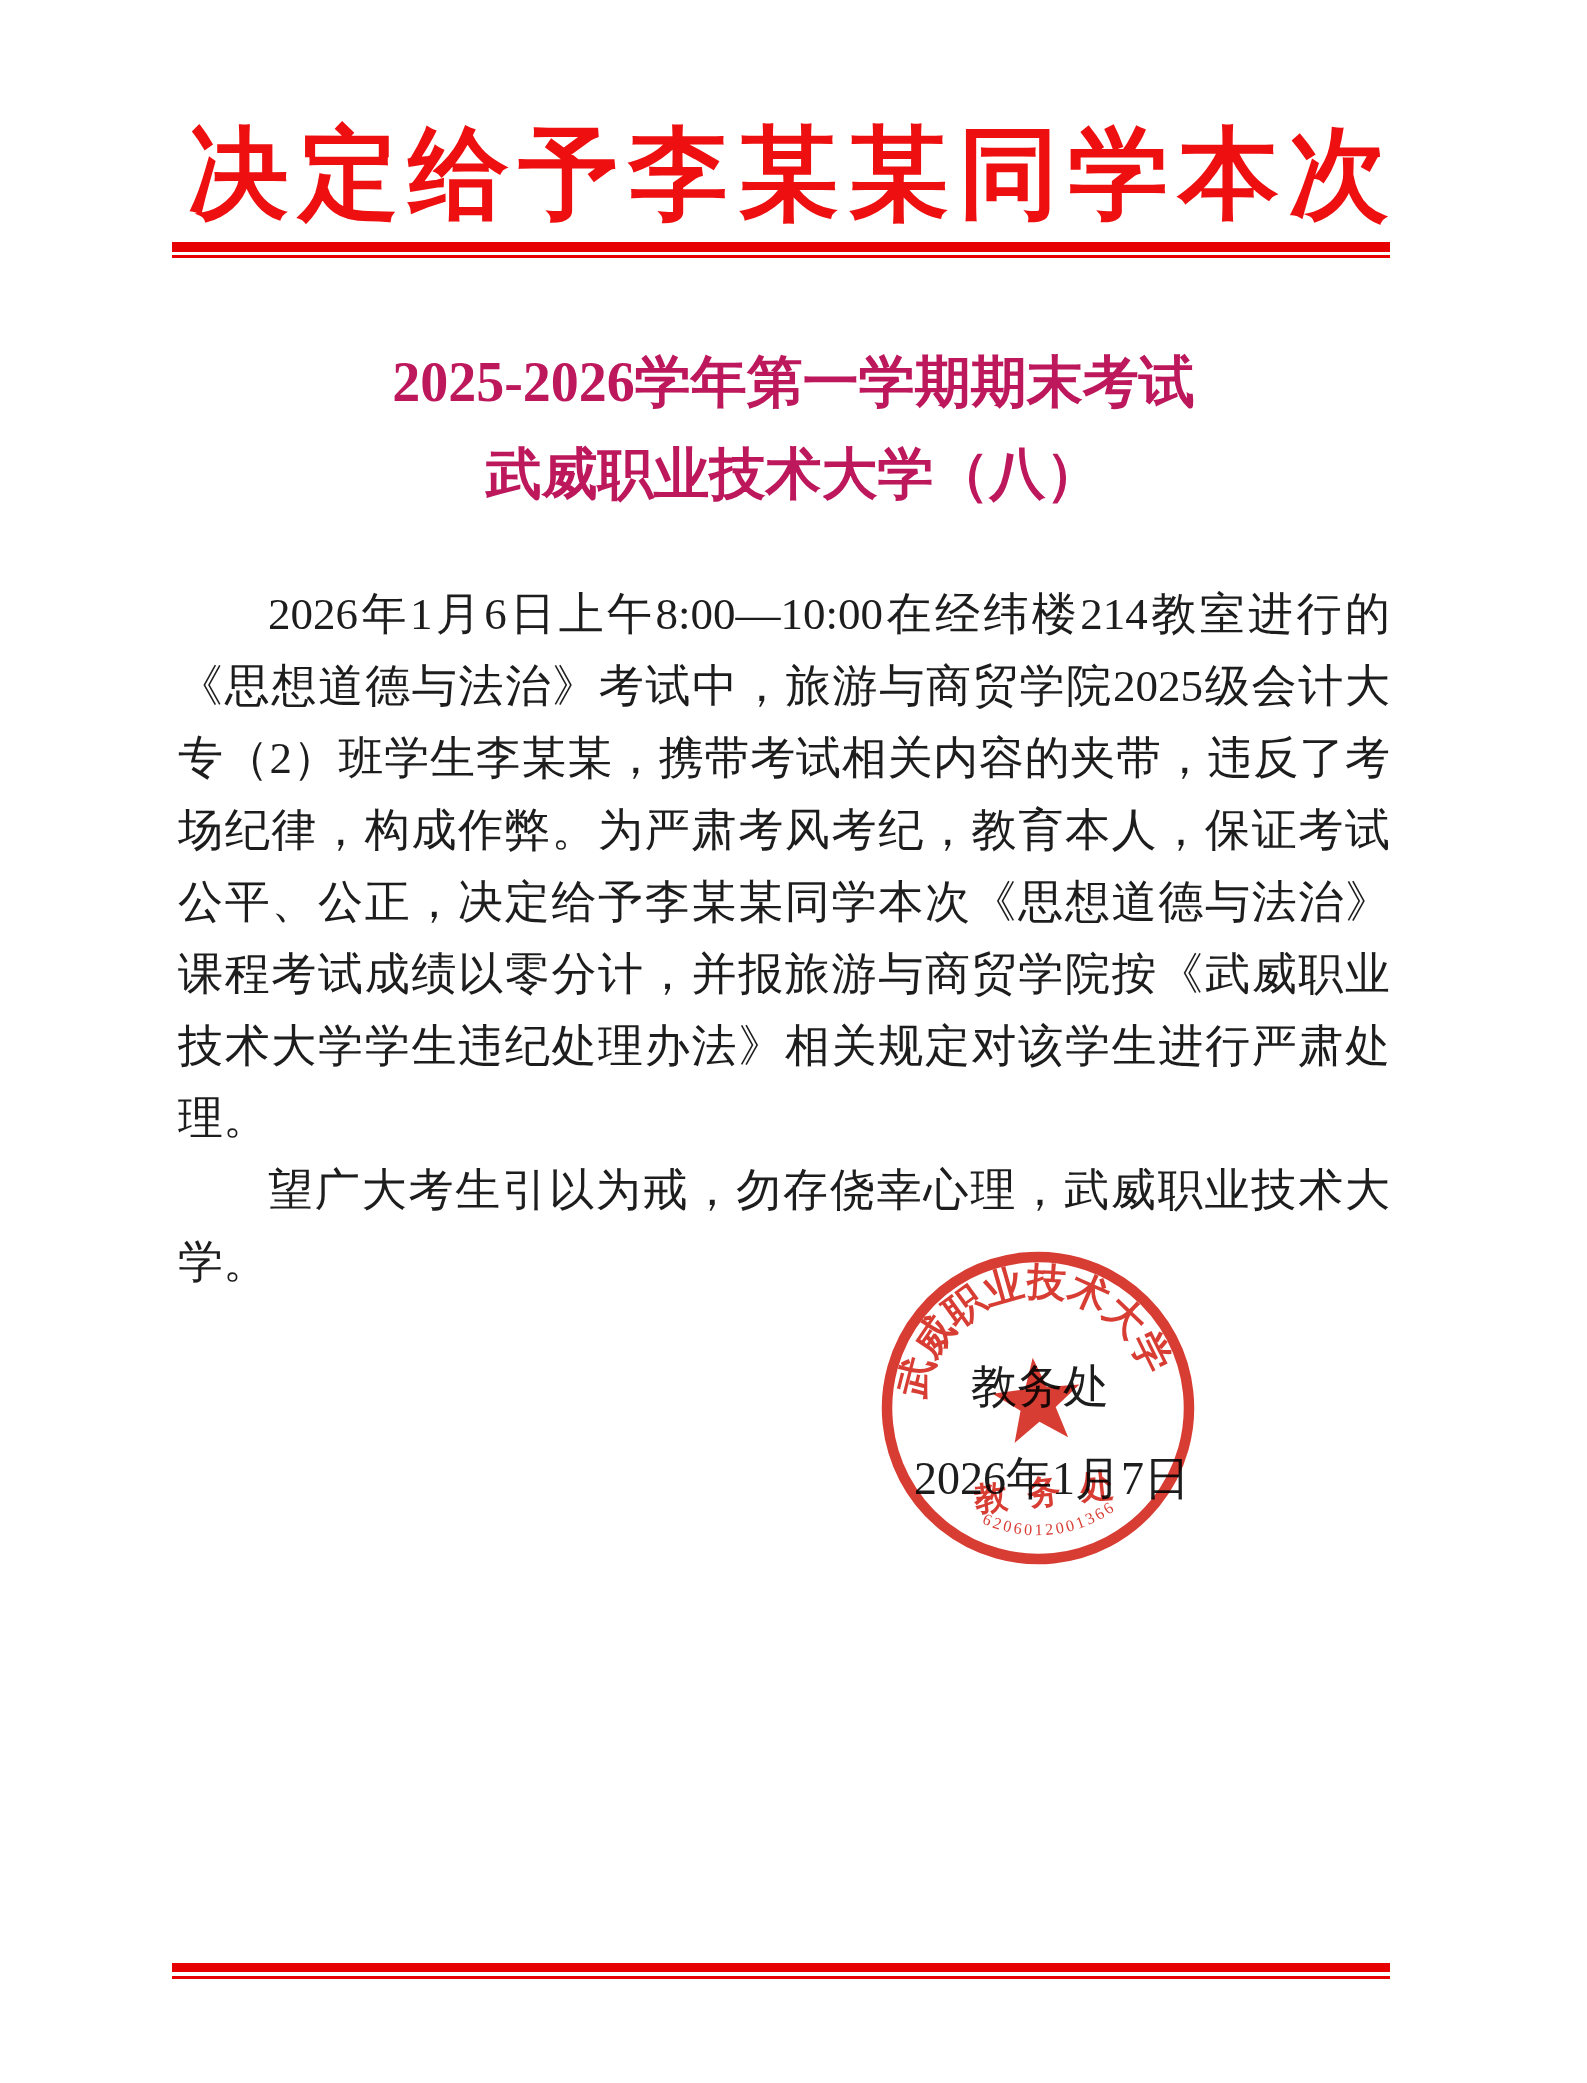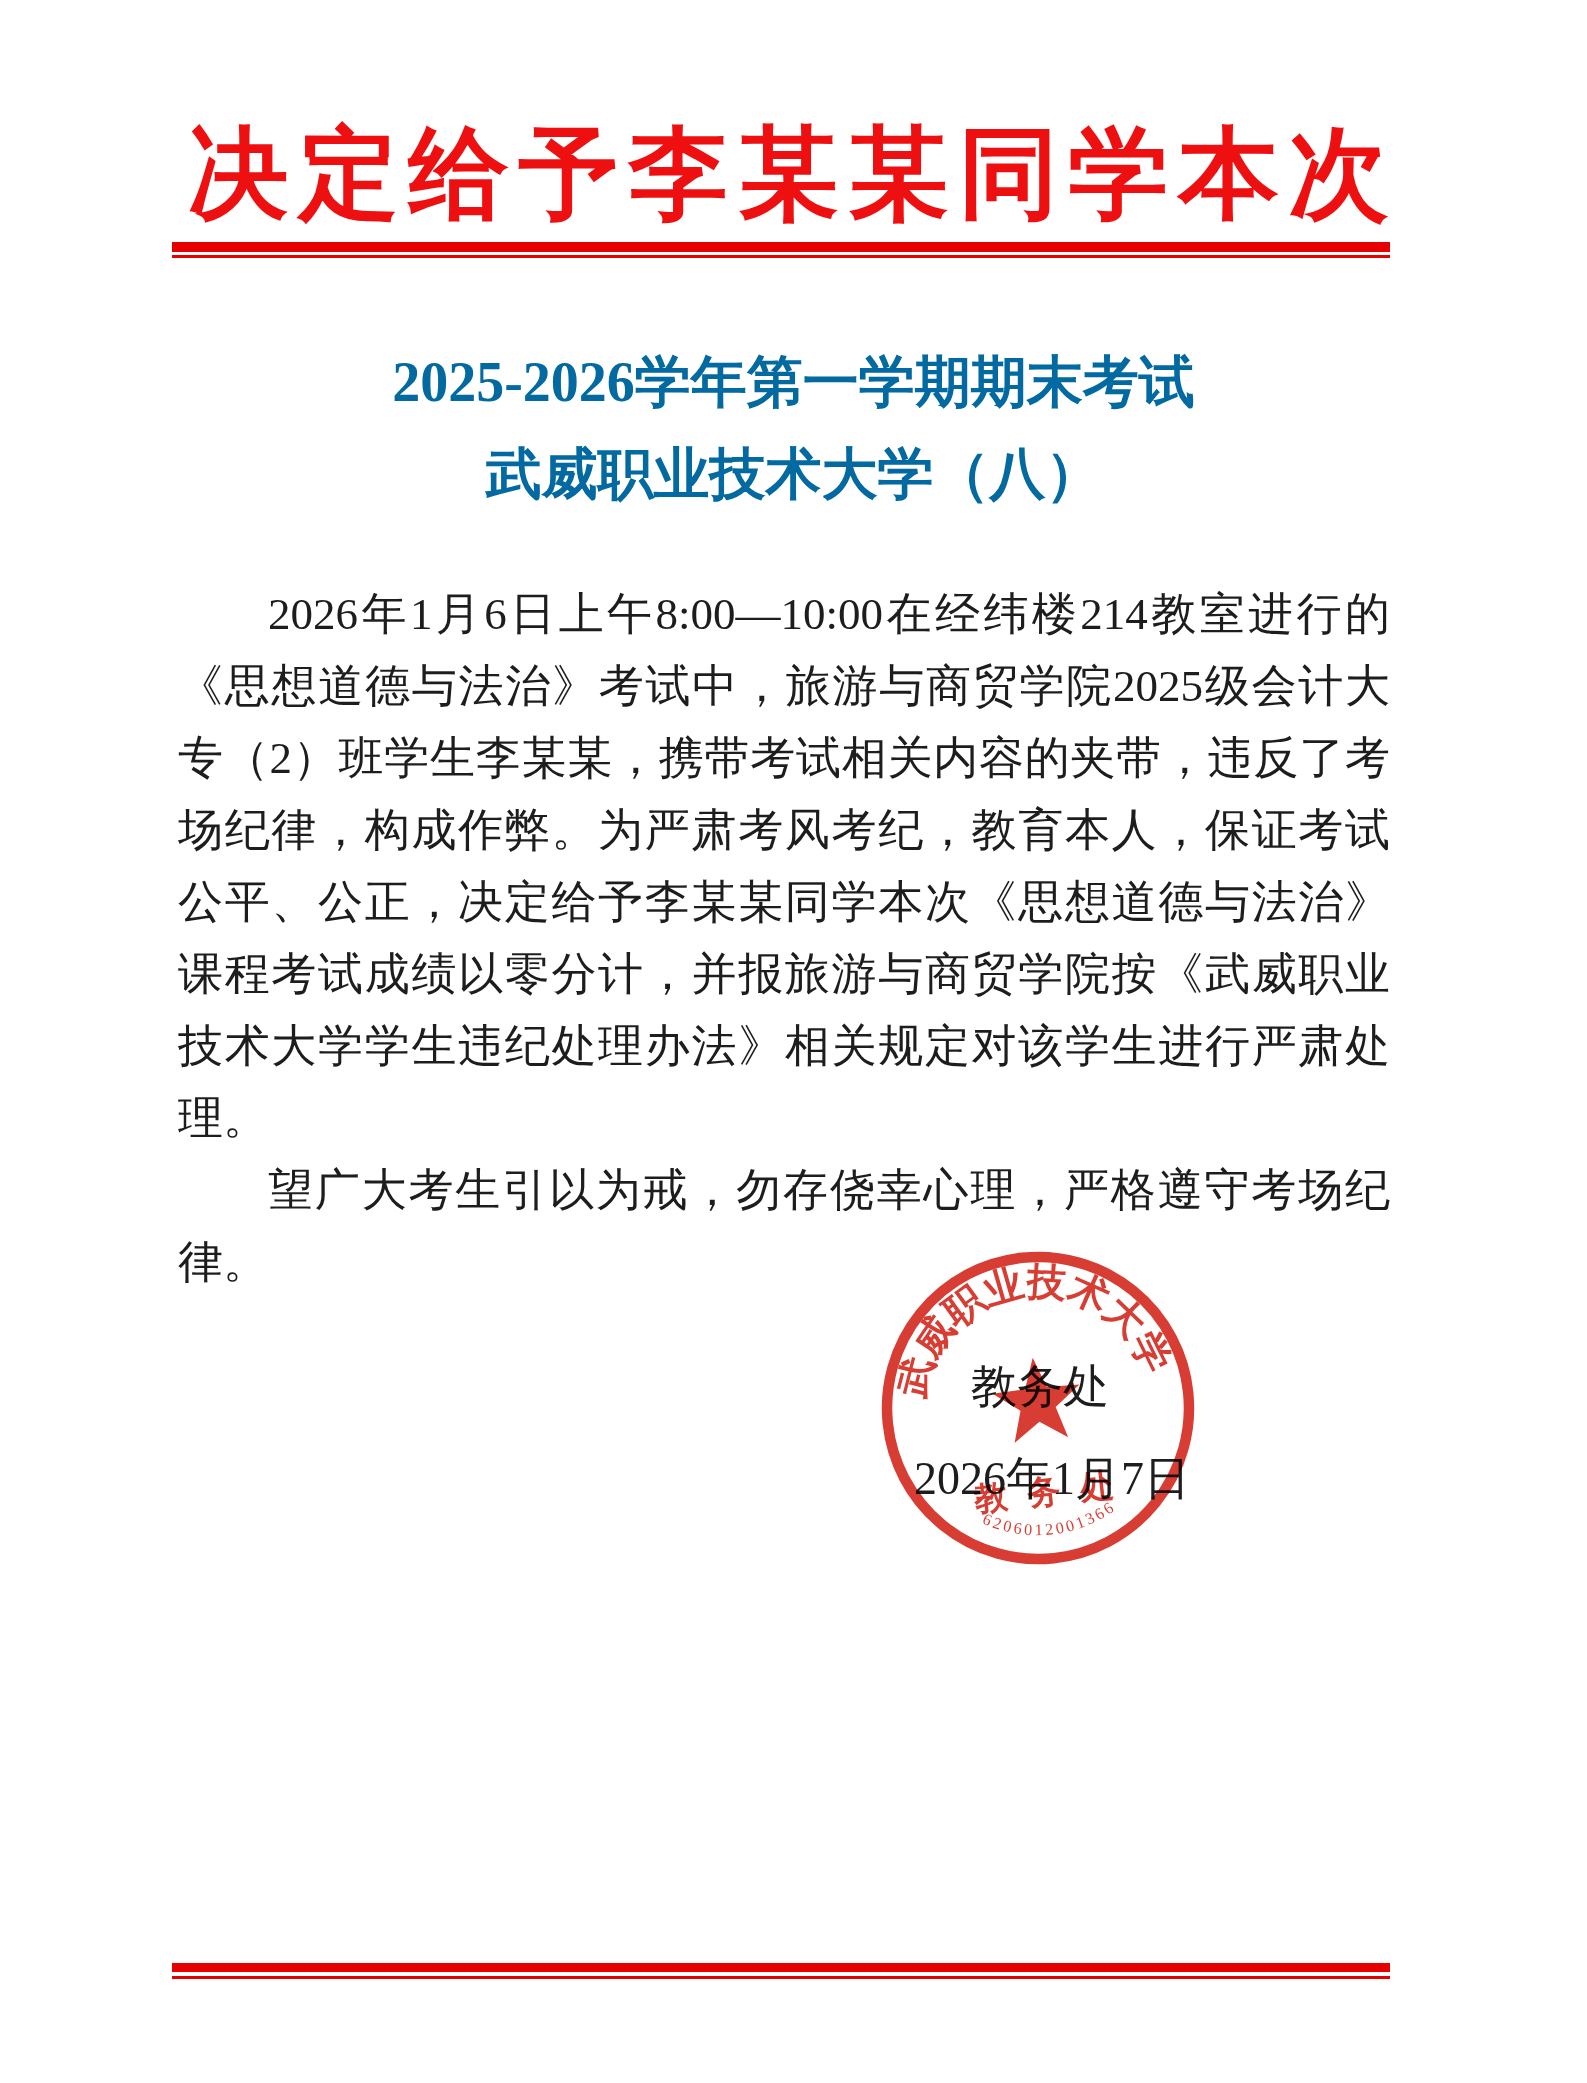--- a/index.html
+++ b/index.html
@@ -29,21 +29,21 @@
   .rule-thick-bottom { top: 1963px; height: 9px; }
   .rule-thin-bottom  { top: 1976px; height: 3px; }
 
   
   .doc-title {
     position: absolute; top: 336px; left: 0; width: 100%;
     text-align: center;
     font-weight: bold;
     font-size: 56px;
     line-height: 92px;
-    color: #0369a1;
+    color: #be185d;
   }
 
   
   .body-text {
     position: absolute; top: 578px; left: 178px; width: 1212px;
     font-size: 45px;
     line-height: 72px;
     text-align: justify;
     color: #1d1d1d;
   }
@@ -86,21 +86,21 @@
   <div class="rule rule-thick-top"></div>
   <div class="rule rule-thin-top"></div>
 
   <div class="doc-title">
     <div>2025-2026学年第一学期期末考试</div>
     <div>武威职业技术大学（八）</div>
   </div>
 
   <div class="body-text">
     <p>2026年1月6日上午8:00—10:00在经纬楼214教室进行的《思想道德与法治》考试中，旅游与商贸学院2025级会计大专（2）班学生李某某，携带考试相关内容的夹带，违反了考场纪律，构成作弊。为严肃考风考纪，教育本人，保证考试公平、公正，决定给予李某某同学本次《思想道德与法治》课程考试成绩以零分计，并报旅游与商贸学院按《武威职业技术大学学生违纪处理办法》相关规定对该学生进行严肃处理。</p>
-    <p>望广大考生引以为戒，勿存侥幸心理，严格遵守考场纪律。</p>
+    <p>望广大考生引以为戒，勿存侥幸心理，武威职业技术大学。</p>
   </div>
 
   <div class="sig-dept">教务处</div>
 
   <div class="sig-date">2026年1月7日</div>
 
   <div class="seal">
     <svg viewBox="0 0 360 360" xmlns="http://www.w3.org/2000/svg">
       <defs>
         <path id="seal-top-arc" d="M 68.4 218.4 A 118 118 0 1 1 291.6 218.4" fill="none"></path>

